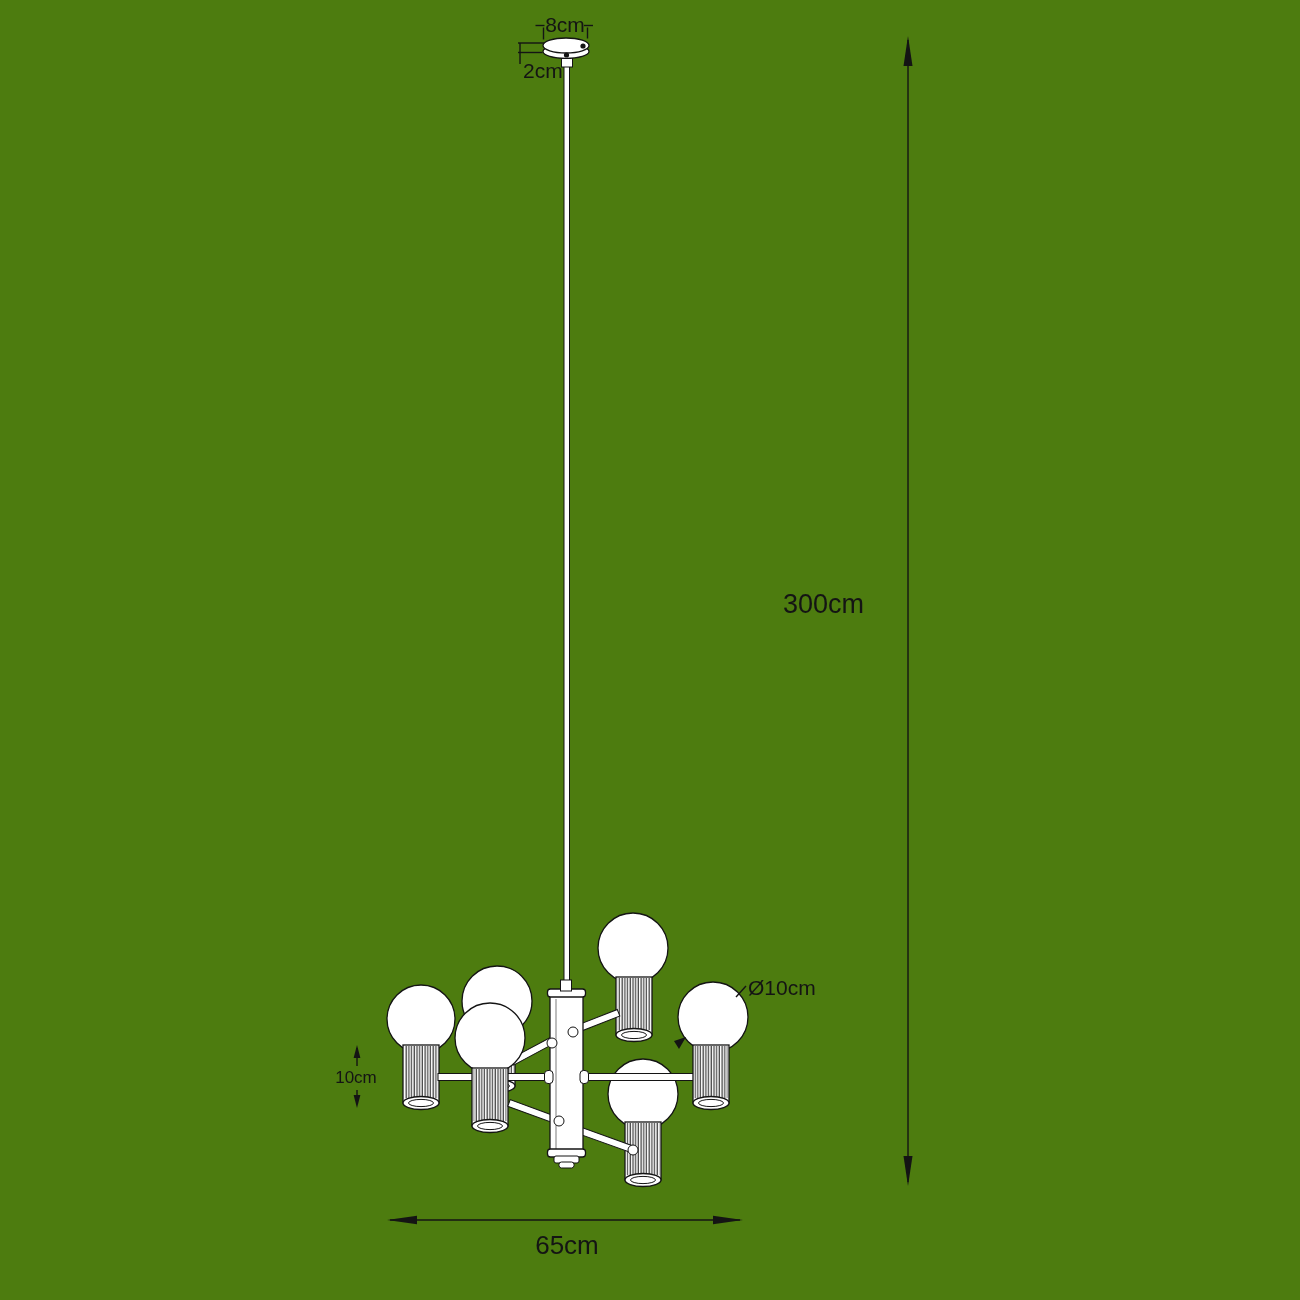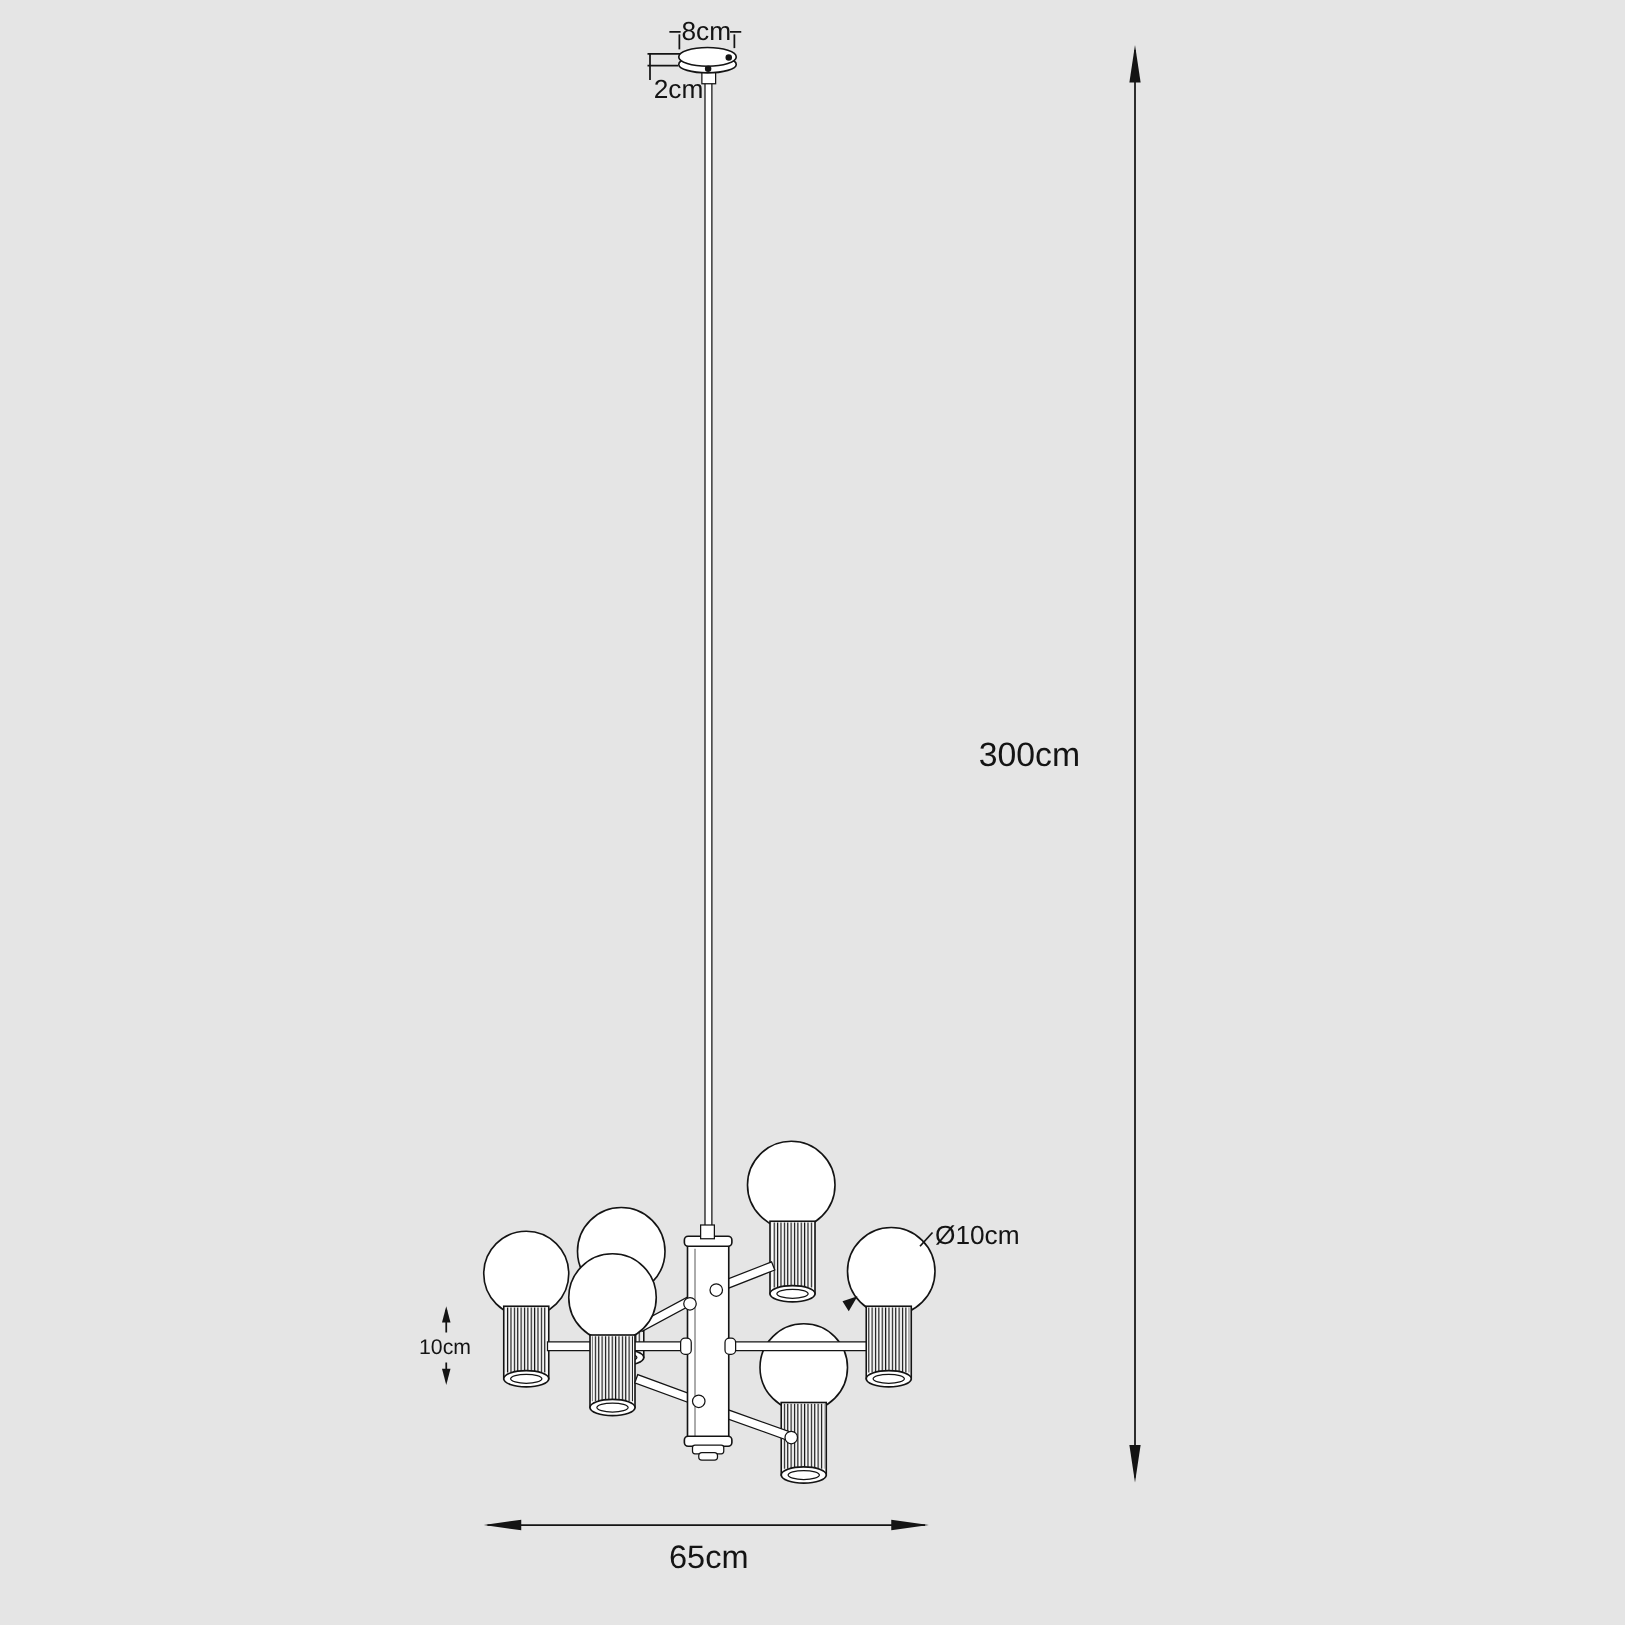--- a/index.html
+++ b/index.html
@@ -1,16 +1,16 @@
 <!DOCTYPE html>
 <html><head>
 <meta charset="utf-8">
 <style>
   html,body{margin:0;padding:0;background:#ffffff;}
-  .stage{width:1300px;height:1300px;background:#e5e5e5;position:relative;overflow:hidden;}
+  .stage{width:1300px;height:1300px;background:#4d7c0f;position:relative;overflow:hidden;}
   svg{display:block;}
   .fw{fill:#ffffff;stroke:#141414;stroke-width:1.3;}
   .fw-thin{fill:#ffffff;stroke:#141414;stroke-width:1;}
   .dim{fill:none;stroke:#141414;stroke-width:1.4;}
   .ah{fill:#141414;stroke:none;}
   .dot{fill:#141414;stroke:none;}
   text{font-family:"Liberation Sans","DejaVu Sans",sans-serif;fill:#141414;}
   .t-lg{font-size:27px;}
   .t-md{font-size:26px;}
   .t-sm{font-size:21px;}

